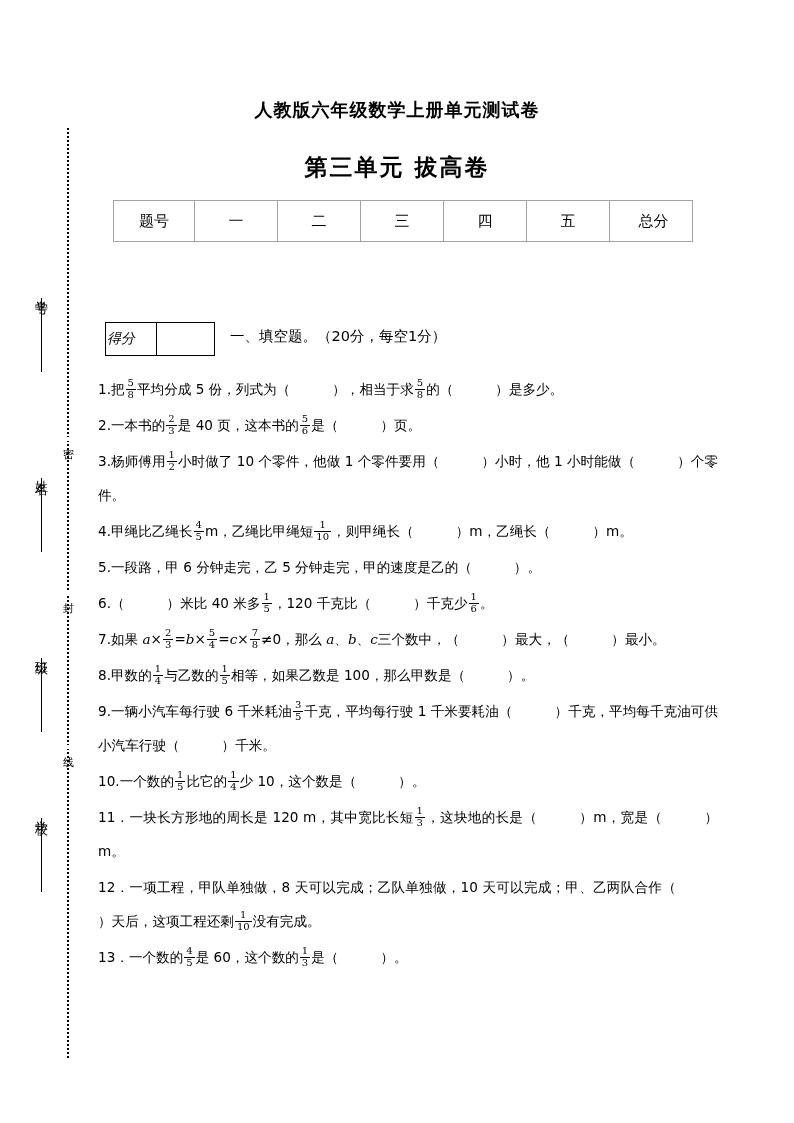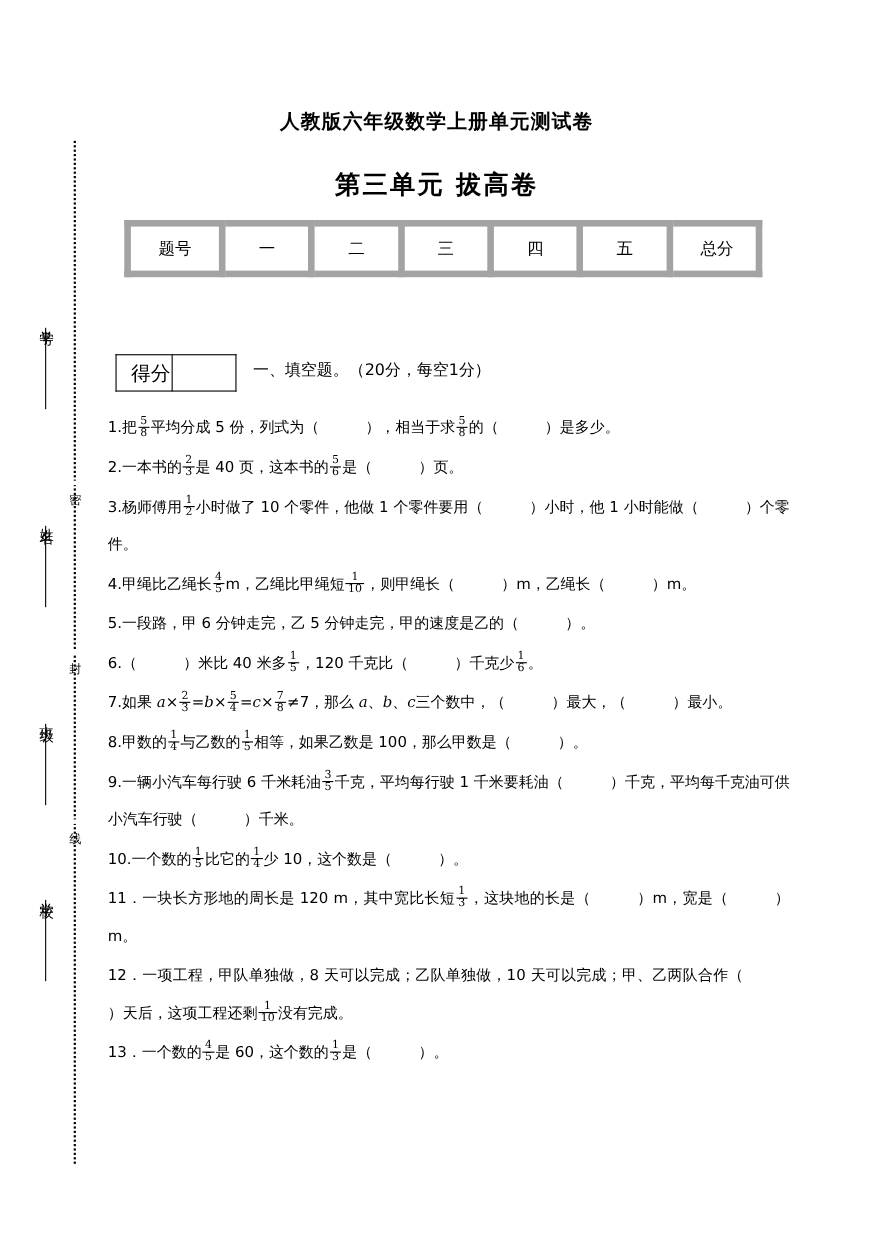--- a/index.html
+++ b/index.html
@@ -104,21 +104,21 @@
   
   .score-table {
     position: absolute;
     left: 113px;
     top: 200px;
     width: 580px;
     border-collapse: collapse;
     table-layout: fixed;
   }
   .score-table td {
-    border: 6px solid #a3a3a3;
+    border: 1px solid #a3a3a3;
     height: 38px;
     font-size: 15px;
     text-align: center;
     vertical-align: middle;
     font-family: Liberation Serif, serif;
   }
   .score-table td.head-label { width: 78px; }
   .score-table td.total-cell { text-align: center; padding-left: 6px; }
 
   
@@ -134,23 +134,24 @@
     left: 0;
     top: 0;
     width: 110px;
     height: 32px;
     border-collapse: collapse;
     table-layout: fixed;
   }
   .defen-box td {
     border: 1px solid #000;
     height: 30px;
-    text-align: right;
+    text-align: left;
     vertical-align: middle;
-    font-size: 18px;
+    font-size: 14px;
+    font-style: italic;
   }
   .defen-box td.d-label { width: 48px; }
   .section-heading {
     position: absolute;
     left: 125px;
     top: 5px;
     font-size: 14.5px;
     white-space: nowrap;
     font-family: "DejaVu Sans", "Liberation Sans", sans-serif;
   }
@@ -290,21 +291,21 @@
       </span><span class="seg">。</span></div>
     <div class="q"><span>7.</span><span class="seg">如果 </span><span class="ital">a</span><span class="seg">×</span><span class="frac">
         <span class="num">2</span>
         <span class="den">3</span>
       </span><span class="seg">=</span><span class="ital">b</span><span class="seg">×</span><span class="frac">
         <span class="num">5</span>
         <span class="den">4</span>
       </span><span class="seg">=</span><span class="ital">c</span><span class="seg">×</span><span class="frac">
         <span class="num">7</span>
         <span class="den">8</span>
-      </span><span class="seg">≠7，那么 </span><span class="ital">a</span><span class="seg">、</span><span class="ital">b</span><span class="seg">、</span><span class="ital">c</span><span class="seg">三个数中，（</span><span class="blank">&nbsp;</span><span class="seg">）最大，（</span><span class="blank">&nbsp;</span><span class="seg">）最小。</span></div>
+      </span><span class="seg">≠0，那么 </span><span class="ital">a</span><span class="seg">、</span><span class="ital">b</span><span class="seg">、</span><span class="ital">c</span><span class="seg">三个数中，（</span><span class="blank">&nbsp;</span><span class="seg">）最大，（</span><span class="blank">&nbsp;</span><span class="seg">）最小。</span></div>
     <div class="q"><span>8.</span><span class="seg">甲数的</span><span class="frac">
         <span class="num">1</span>
         <span class="den">4</span>
       </span><span class="seg">与乙数的</span><span class="frac">
         <span class="num">1</span>
         <span class="den">5</span>
       </span><span class="seg">相等，如果乙数是 100，那么甲数是（</span><span class="blank">&nbsp;</span><span class="seg">）。</span></div>
     <div class="q"><span>9.</span><span class="seg">一辆小汽车每行驶 6 千米耗油</span><span class="frac">
         <span class="num">3</span>
         <span class="den">5</span>

